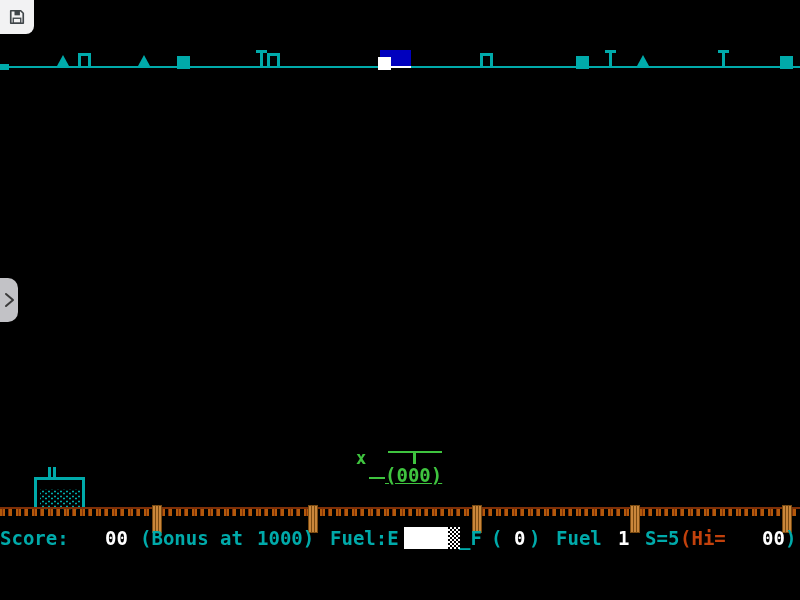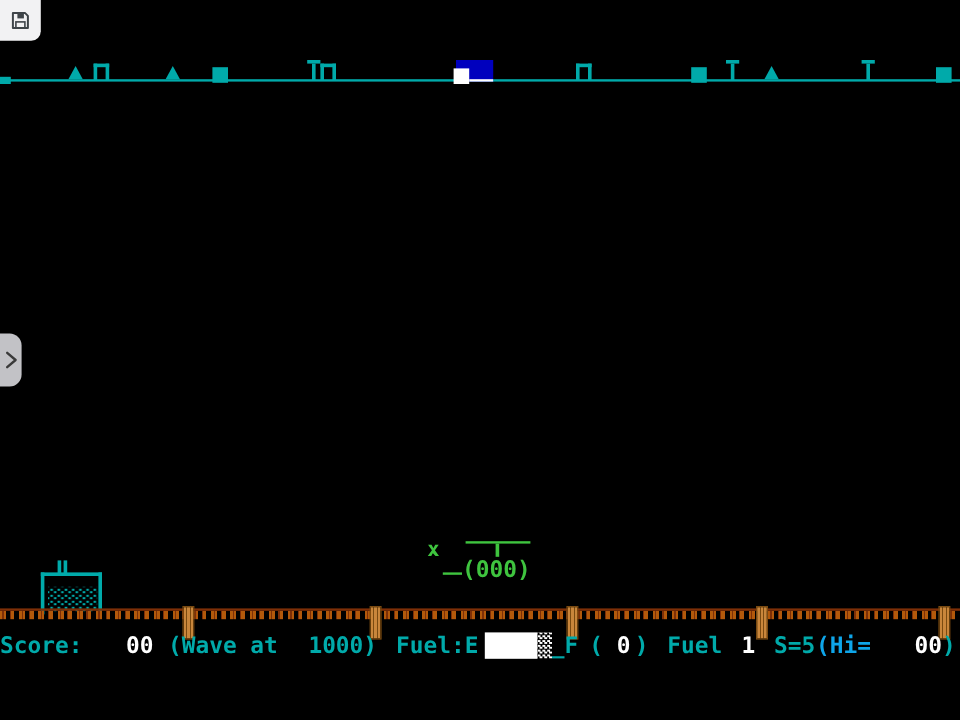--- a/index.html
+++ b/index.html
@@ -16,21 +16,21 @@
   .r-tower::before{content:"";position:absolute;left:0;top:0;width:11px;height:3px;background:var(--cyan);}
   .r-tower::after{content:"";position:absolute;left:4px;top:3px;width:3px;height:14px;background:var(--cyan);}
   .vp-box{position:absolute;background:var(--blue);}
   .vp-player{position:absolute;background:#fff;}
   .vp-line{position:absolute;height:2px;background:#fff;}
   
   .craft{position:absolute;left:0;top:0;color:var(--green);}
   .craft .ch{position:absolute;font-weight:bold;white-space:pre;}
   .craft-tail-top{left:356px;top:448px;font-size:17px;}
   .craft-tail-mid{left:358px;top:458px;font-size:17px;}
-  .craft-body{left:385px;top:464px;font-size:19px;}
+  .craft-body{left:385px;top:464px;font-size:19px;text-decoration:underline;}
   .craft-rotor{position:absolute;left:388px;top:451px;width:54px;height:2px;background:var(--green);}
   .craft-mast{position:absolute;left:413px;top:453px;width:3px;height:11px;background:var(--green);}
   .craft-boom{position:absolute;left:369px;top:477px;width:16px;height:2px;background:var(--green);}
   
   .base-tank{position:absolute;left:34px;top:477px;width:51px;height:35px;box-sizing:border-box;
              border:3px solid var(--cyan);border-bottom:none;}
   .base-fill{position:absolute;left:40px;top:489px;width:41px;height:21px;
              background-image:radial-gradient(var(--cyan) 1px,transparent 1.4px),
                               radial-gradient(var(--cyan) 1px,transparent 1.4px);
              background-size:6px 5px,6px 5px;background-position:0 0,3px 2px;}
@@ -106,31 +106,31 @@
       <div class="post" style="left: 308px;"></div>
       <div class="post" style="left: 472px;"></div>
       <div class="post" style="left: 630px;"></div>
       <div class="post" style="left: 782px;"></div>
     </div>
 
   <div class="status-bar">
     <div>
         <span class="seg" style="left: 0px; color: rgb(0, 170, 170);">Score:</span>
         <span class="seg" style="left: 105px; color: rgb(255, 255, 255);">00</span>
-        <span class="seg" style="left: 140px; color: rgb(0, 170, 170);">(Wave at</span>
+        <span class="seg" style="left: 140px; color: rgb(0, 170, 170);">(Bonus at</span>
         <span class="seg" style="left: 257px; color: rgb(0, 170, 170);">1000)</span>
         <span class="seg" style="left: 330px; color: rgb(0, 170, 170);">Fuel:E</span>
         <span class="seg" style="left: 459px; color: rgb(0, 170, 170);">_F</span>
         <span class="seg" style="left: 491px; color: rgb(0, 170, 170);">(</span>
         <span class="seg" style="left: 514px; color: rgb(255, 255, 255);">0</span>
         <span class="seg" style="left: 529px; color: rgb(0, 170, 170);">)</span>
         <span class="seg" style="left: 556px; color: rgb(0, 170, 170);">Fuel</span>
         <span class="seg" style="left: 618px; color: rgb(255, 255, 255);">1</span>
         <span class="seg" style="left: 645px; color: rgb(0, 170, 170);">S=5</span>
-        <span class="seg" style="left: 680px; color: #0ea5e9;">(Hi=</span>
+        <span class="seg" style="left: 680px; color: #c2410c;">(Hi=</span>
         <span class="seg" style="left: 762px; color: rgb(255, 255, 255);">00</span>
         <span class="seg" style="left: 785px; color: rgb(0, 170, 170);">)</span>
       </div>
     <div class="fuel-solid" style="left: 404px; width: 44px;"></div>
     <div class="fuel-dither" style="left: 448px; width: 12px;"></div>
   </div>
 
   <button class="save-btn">
     <svg width="20" height="20" viewBox="0 0 24 24">
       <path d="M4.5 4.5 h12 l3 3 v12 h-15 z" fill="none" stroke="#3F4549" stroke-width="2" stroke-linejoin="round"></path>

